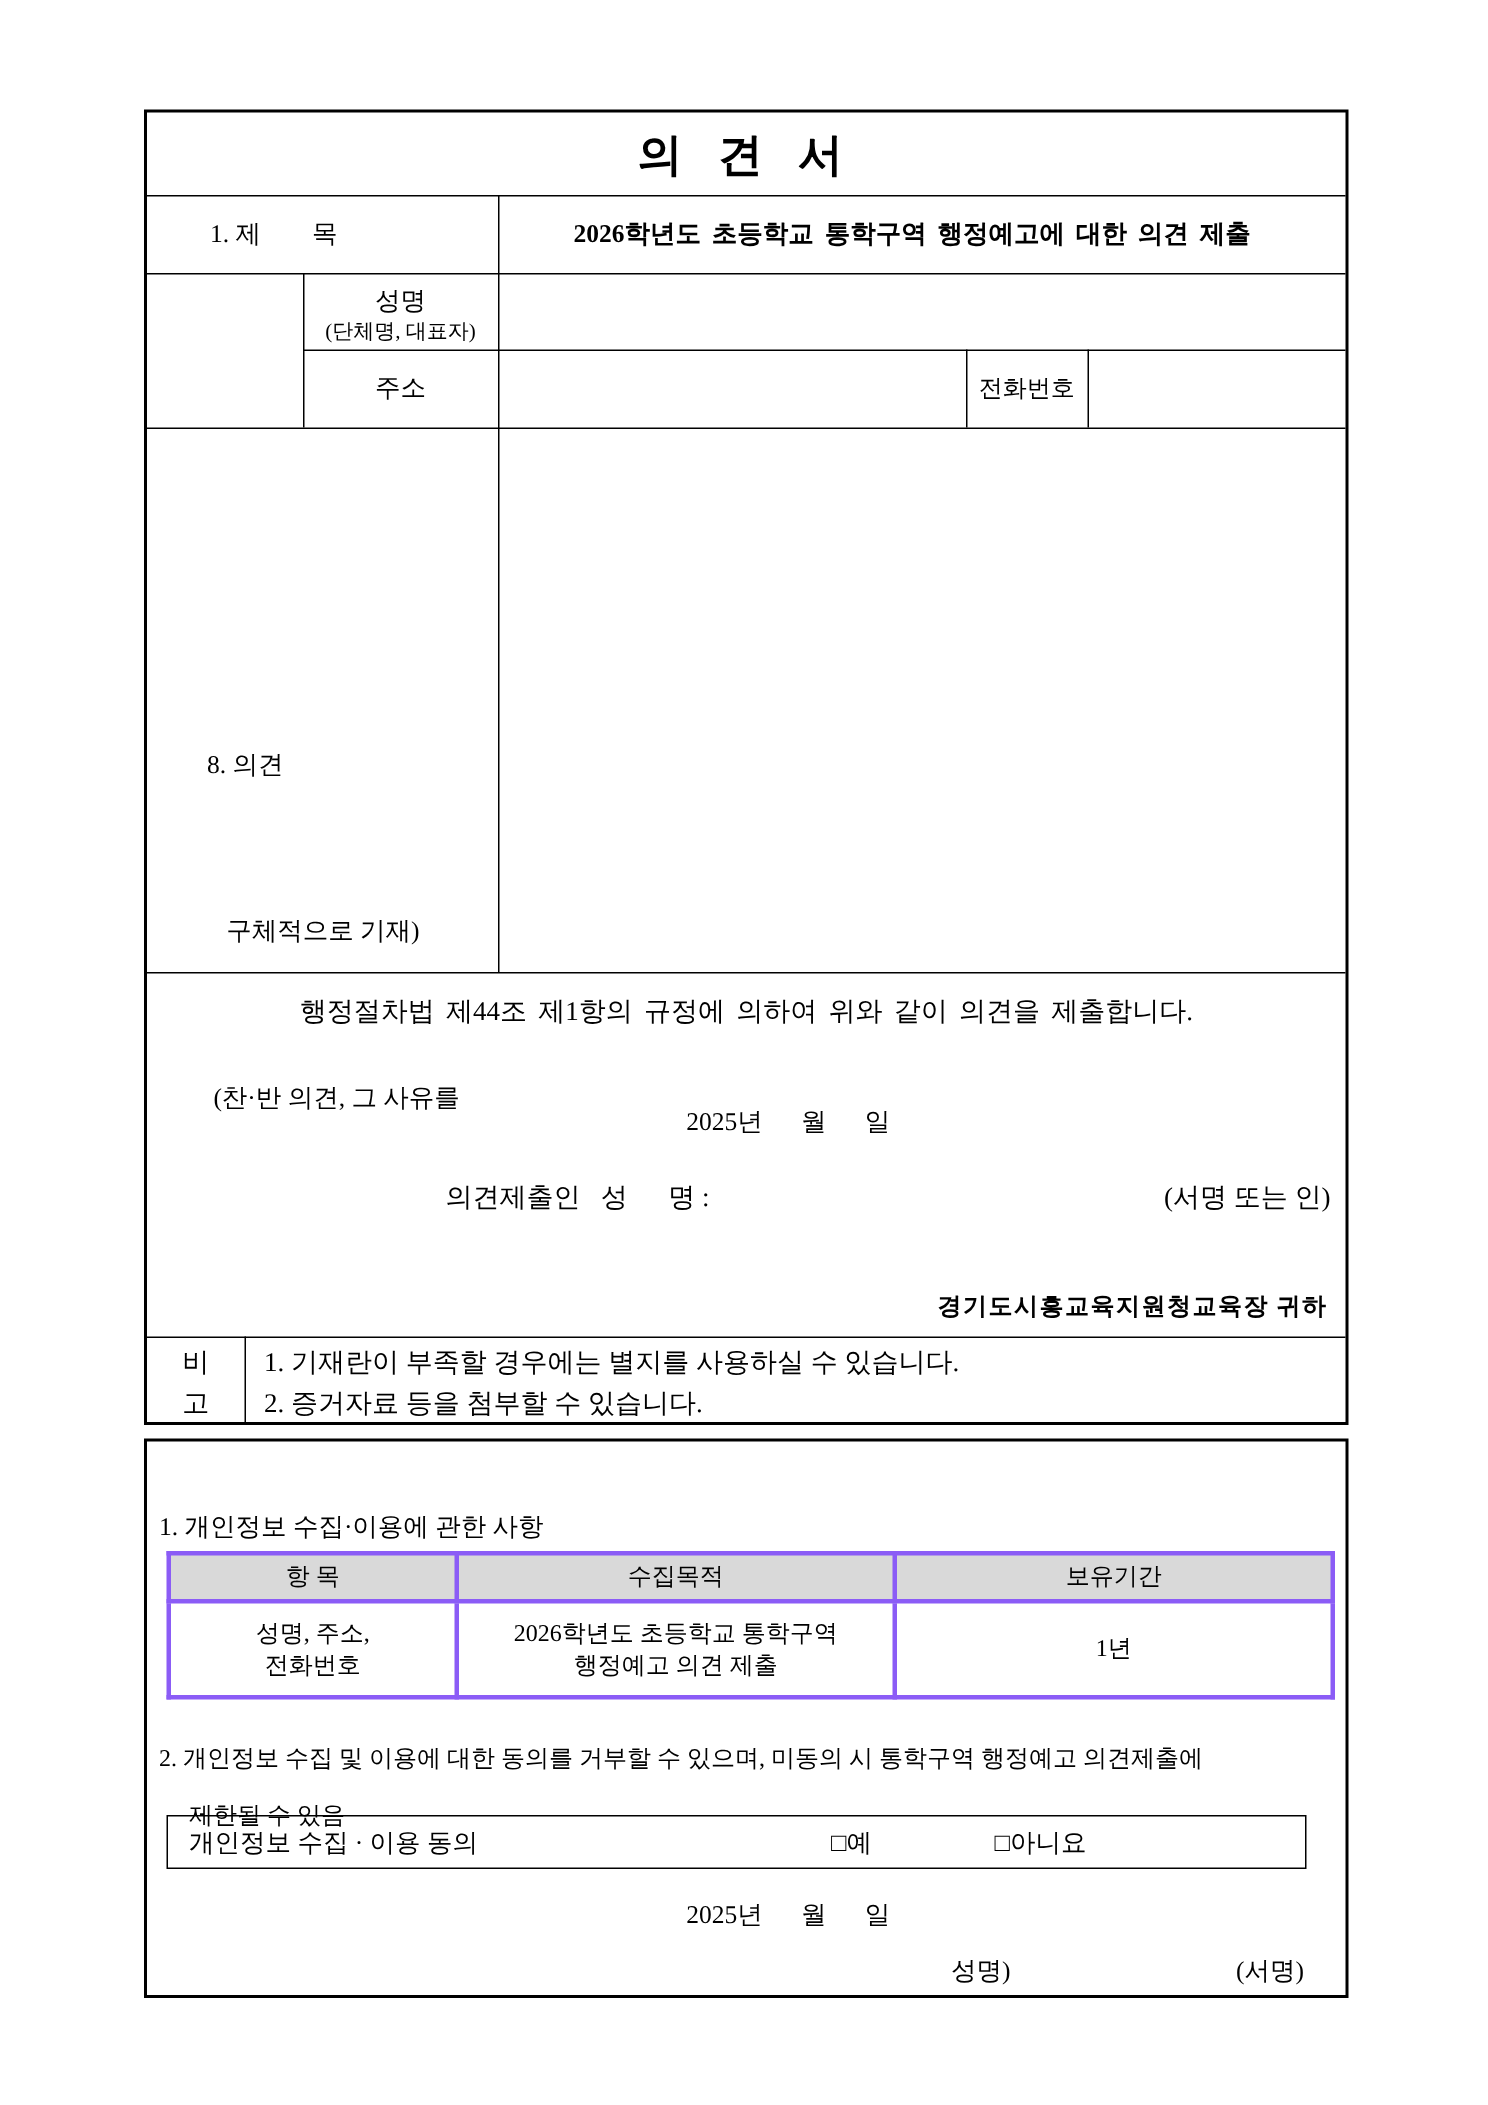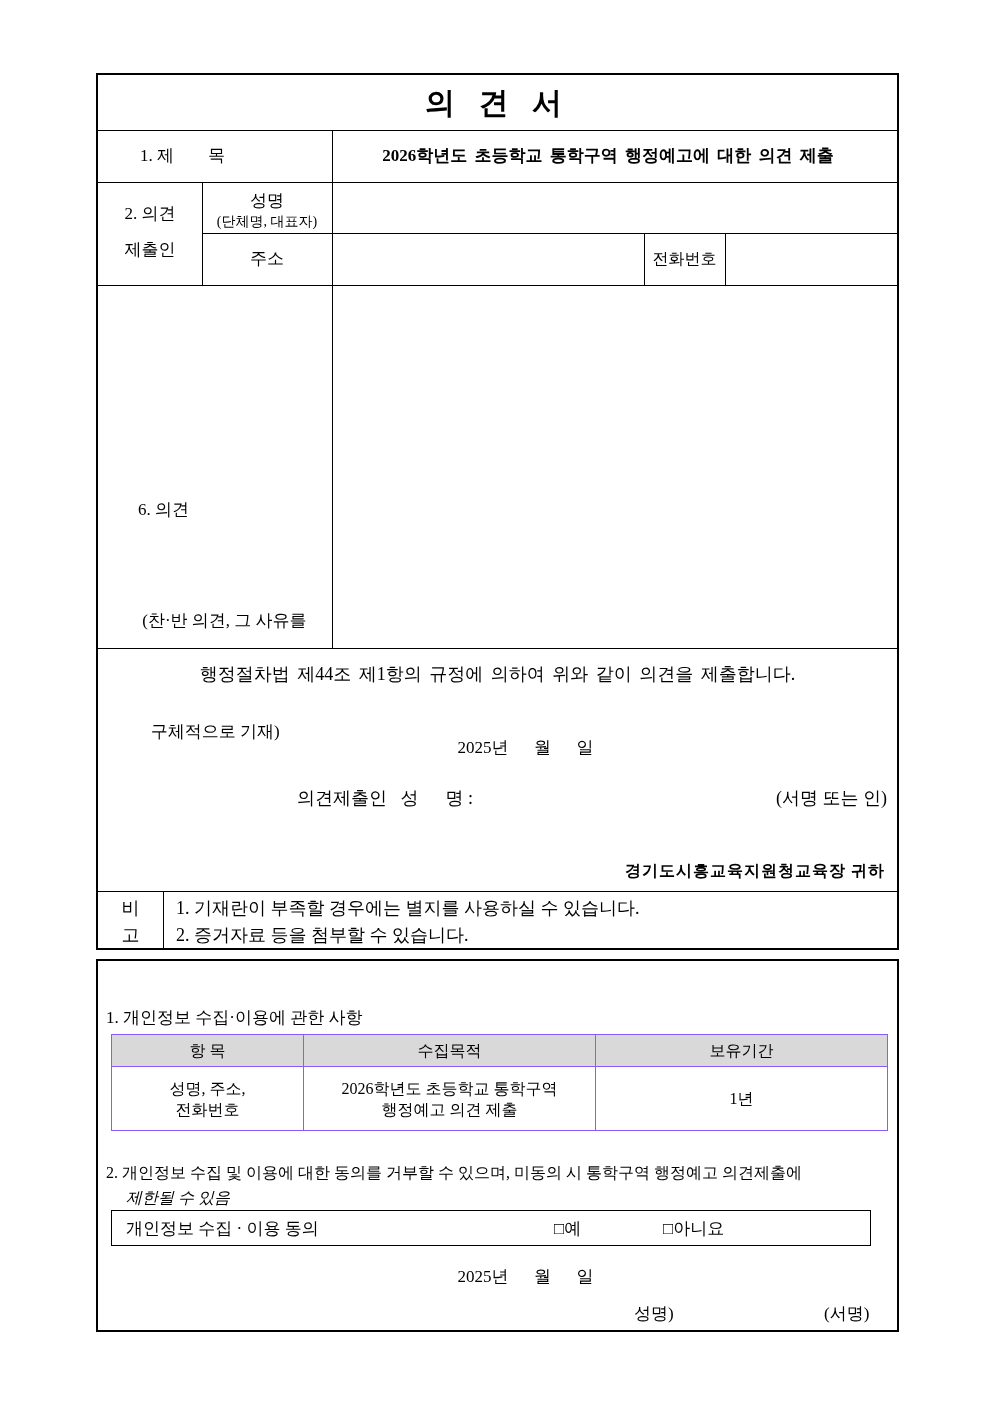--- a/index.html
+++ b/index.html
@@ -13,21 +13,21 @@
   .pre { white-space:pre;margin-left:28px; }
   .ctr { text-align:center; }
   .b { font-weight:bold; }
   .t17 { font-size:17px; line-height:22px; }
   .t18 { font-size:18px; line-height:23px; }
   .t16 { font-size:16px; line-height:21px; }
   .form-title { font-size:30px; font-weight:bold; letter-spacing:8px; }
   .recipient { font-size:16px; font-weight:bold; letter-spacing:1px; }
   .fill { position:absolute; background:transparent; }
   .ptable { position:absolute; border-collapse:collapse; table-layout:fixed; }
-  .ptable td, .ptable th { border:1px solid #8b5cf6; text-align:center; vertical-align:middle; font-weight:normal; padding:0; }
+  .ptable td, .ptable th { border:3px solid #8b5cf6; text-align:center; vertical-align:middle; font-weight:normal; padding:0; }
   .ptable thead th { background:#d9d9d9; }
   .consent-box { position:absolute; border:1px solid #000; }
   .ws { word-spacing:3px; }
 </style>
 </head>
 <body>
 
 <div class="page">
 
   <div class="box" style="left:96px; top:73px; width:803px; height:877px;">
@@ -42,39 +42,35 @@
     <div class="vl" style="left:104px; top:107px; height:103px;"></div>
     <div class="vl" style="left:546px; top:158px; height:52px;"></div>
     <div class="vl" style="left:627px; top:158px; height:52px;"></div>
     <div class="vl" style="left:65px; top:816px; height:57px;"></div>
 
     <div class="abs ctr form-title" style="left:0; top:8px; width:799px;">의 견 서</div>
 
     <div class="abs pre t17" style="left:14px; top:70px;">1. 제        목</div>
     <div class="abs ctr t17 b ws" style="left:234px; top:70px; width:552px;">2026학년도 초등학교 통학구역 행정예고에 대한 의견 제출</div>
 
-    <div class="abs ctr t17" style="left:0; top:121px; width:104px; line-height:36px;">
-      <div>2. 의견</div>
-      <div>제출인</div>
-    </div>
     <div class="abs ctr" style="left:104px; top:115px; width:130px;">
       <div class="t17">성명</div>
       <div style="font-size:14px; line-height:20px;">(단체명, 대표자)</div>
     </div>
     <div class="fill" style="left:234px; top:107px; width:565px; height:51px;"></div>
 
     <div class="abs ctr t17" style="left:104px; top:173px; width:130px;">주소</div>
     <div class="fill" style="left:234px; top:158px; width:312px; height:52px;"></div>
     <div class="abs ctr" style="left:546px; top:174px; width:81px; font-size:16px;">전화번호</div>
     <div class="fill" style="left:627px; top:158px; width:172px; height:52px;"></div>
 
     <div class="abs pre t17" style="left:12px; top:342px; line-height:37px;">
-      <div>6. 의견</div>
+      <div>8. 의견</div>
+      <div>   구체적으로 기재)</div>
       <div> (찬·반 의견, 그 사유를</div>
-      <div>   구체적으로 기재)</div>
     </div>
     <div class="fill" style="left:234px; top:210px; width:565px; height:363px;"></div>
 
     <div class="abs ctr t18 ws" style="left:0; top:588px; width:799px;">행정절차법 제44조 제1항의 규정에 의하여 위와 같이 의견을 제출합니다.</div>
     <div class="abs ctr pre t17" style="left:0; top:662px; width:799px;">2025년      월      일</div>
     <div class="abs pre t18" style="left:171px; top:712px;">의견제출인   성      명 :</div>
     <div class="abs t18" style="top:712px; right:10px;">(서명 또는 인)</div>
     <div class="abs recipient" style="top:786px; right:12px;">경기도시흥교육지원청교육장 귀하</div>
 
     <div class="abs ctr t18" style="left:0; top:820px; width:65px; line-height:27px;">
@@ -115,21 +111,21 @@
             <div>2026학년도 초등학교 통학구역</div>
             <div>행정예고 의견 제출</div>
           </td>
           <td>1년</td>
         </tr>
       </tbody>
     </table>
 
     <div class="abs t16" style="left:8px; top:201px; width:788px;">
       <div>2. 개인정보 수집 및 이용에 대한 동의를 거부할 수 있으며, 미동의 시 통학구역 행정예고 의견제출에</div>
-      <div style="padding-left:20px; margin-top:4px;font-style:italic;">제한될 수 있음</div>
+      <div style="padding-left:20px; margin-top:17px;">제한될 수 있음</div>
     </div>
 
     <div class="consent-box" style="left:13px; top:249px; width:760px; height:36px;">
       <span class="abs t17" style="left:14px; top:7px;">개인정보 수집 · 이용 동의</span>
       <span class="abs t17" style="left:442px; top:7px;">
         <span>□</span><span>예</span>
       </span>
       <span class="abs t17" style="left:551px; top:7px;">
         <span>□</span><span>아니요</span>
       </span>

